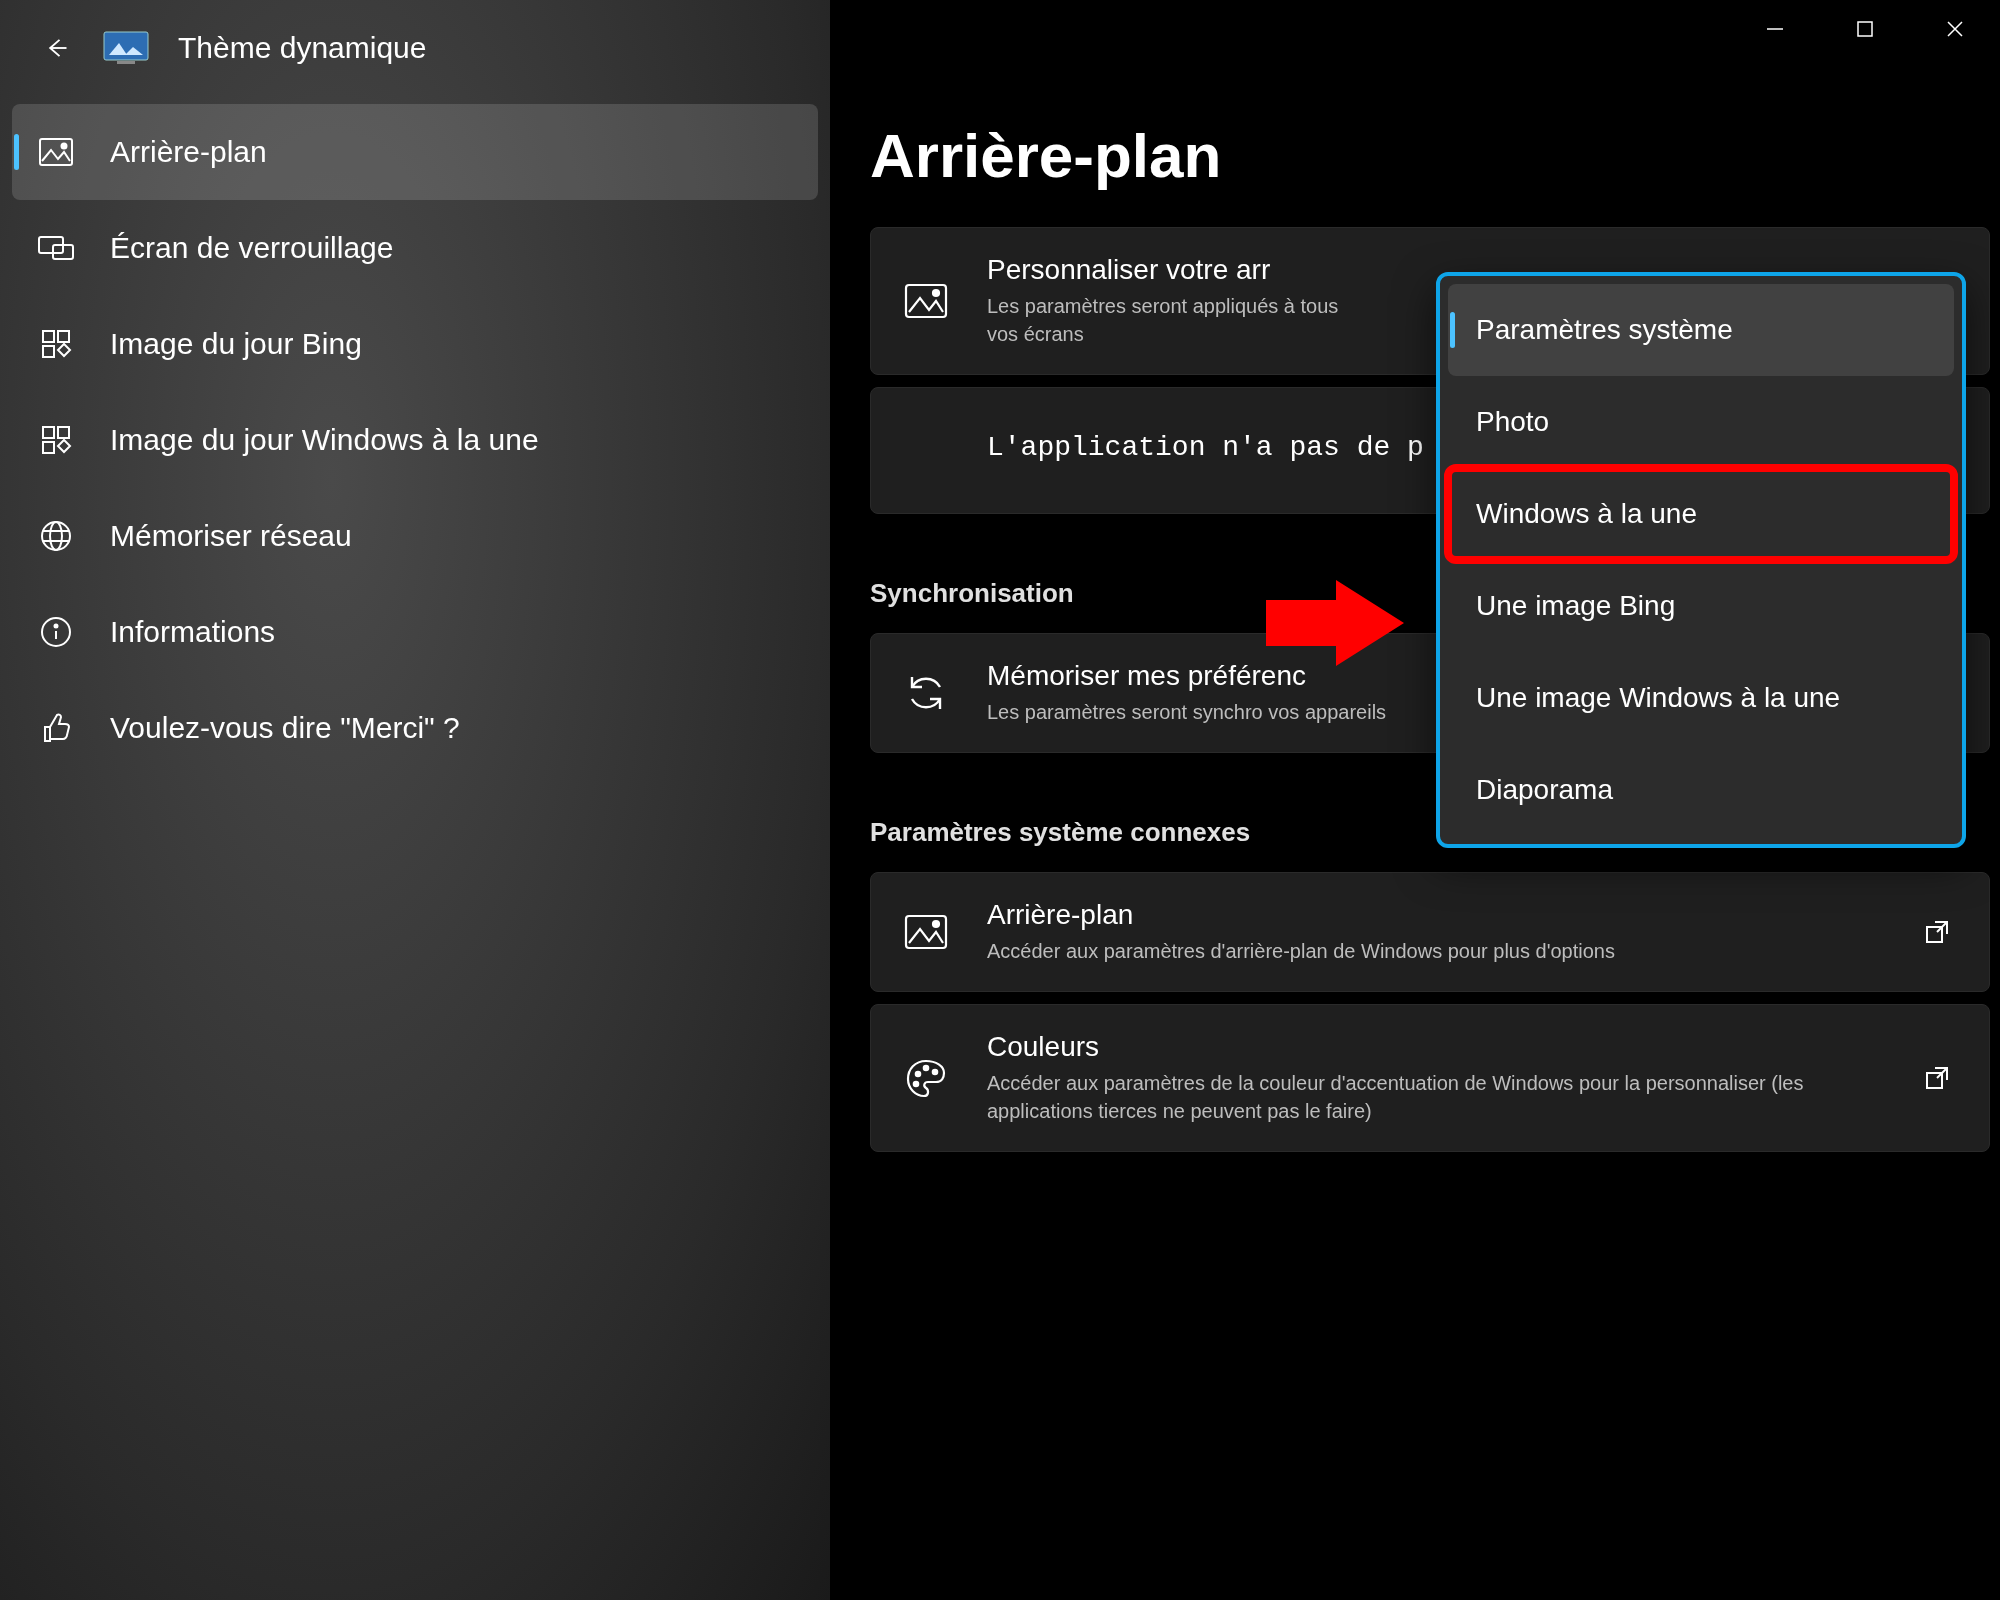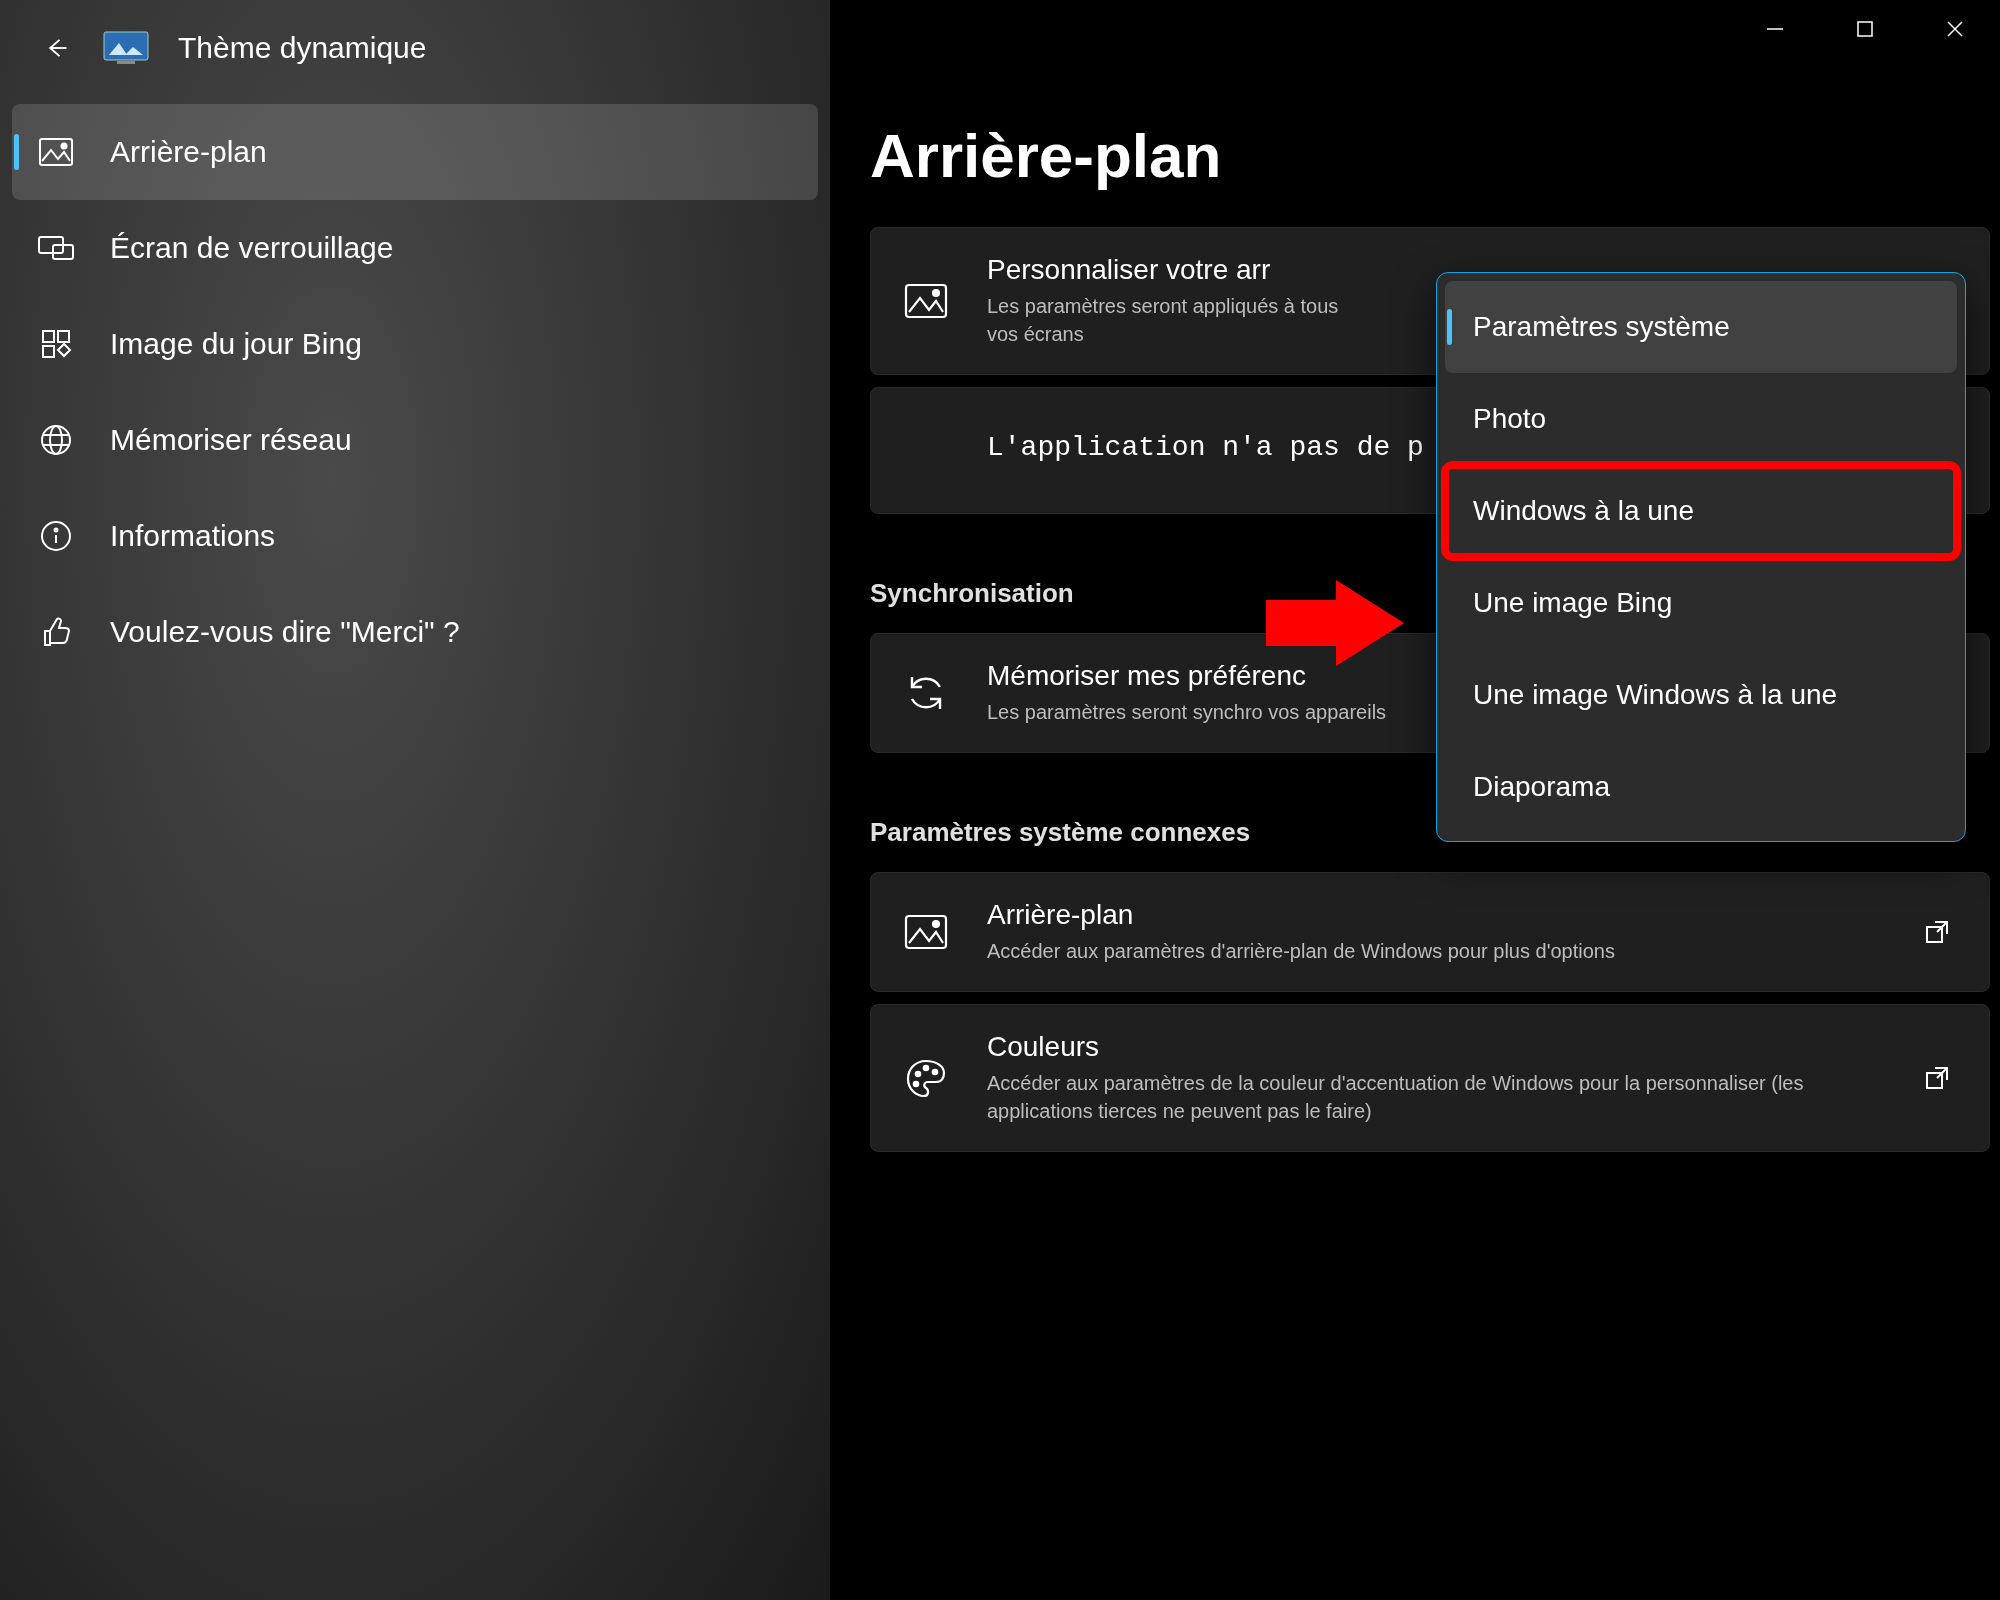--- a/index.html
+++ b/index.html
@@ -124,21 +124,21 @@
 
   .truncate { white-space: nowrap; overflow: hidden; text-overflow: clip; }
 
   
   .dropdown {
     position: absolute;
     top: 272px;
     right: 34px;
     width: 530px;
     background: #2c2c2c;
-    border: 1px solid #0ea5e9;
+    border: 4px solid #0ea5e9;
     border-radius: 12px;
     padding: 8px 8px;
     box-shadow: 0 16px 40px rgba(0,0,0,0.6);
   }
   .dd-item {
     height: 92px;
     display: flex;
     align-items: center;
     padding: 0 28px;
     font-size: 28px;
@@ -222,20 +222,31 @@
         <svg width="32" height="32" viewBox="0 0 32 32" fill="none" stroke="#fff" stroke-width="2">
           <rect x="3" y="3" width="11" height="11"></rect>
           <rect x="18" y="3" width="11" height="11"></rect>
           <rect x="3" y="18" width="11" height="11"></rect>
           <path d="M24 16 L30 22 L24 28 L18 22 Z"></path>
         </svg>
       </span>
       <span>Image du jour Bing</span>
     </div>
 
+    <div class="nav-item">
+      <span class="nav-icon">
+        <svg width="32" height="32" viewBox="0 0 32 32" fill="none" stroke="#fff" stroke-width="2">
+          <rect x="3" y="3" width="11" height="11"></rect>
+          <rect x="18" y="3" width="11" height="11"></rect>
+          <rect x="3" y="18" width="11" height="11"></rect>
+          <path d="M24 16 L30 22 L24 28 L18 22 Z"></path>
+        </svg>
+      </span>
+      <span>Image du jour Windows à la une</span>
+    </div>
 
     <div class="nav-item">
       <span class="nav-icon">
         <svg width="34" height="34" viewBox="0 0 34 34" fill="none" stroke="#fff" stroke-width="2">
           <circle cx="17" cy="17" r="14"></circle>
           <ellipse cx="17" cy="17" rx="6" ry="14"></ellipse>
           <path d="M4 12 H30 M4 22 H30"></path>
         </svg>
       </span>
       <span>Mémoriser réseau</span>

